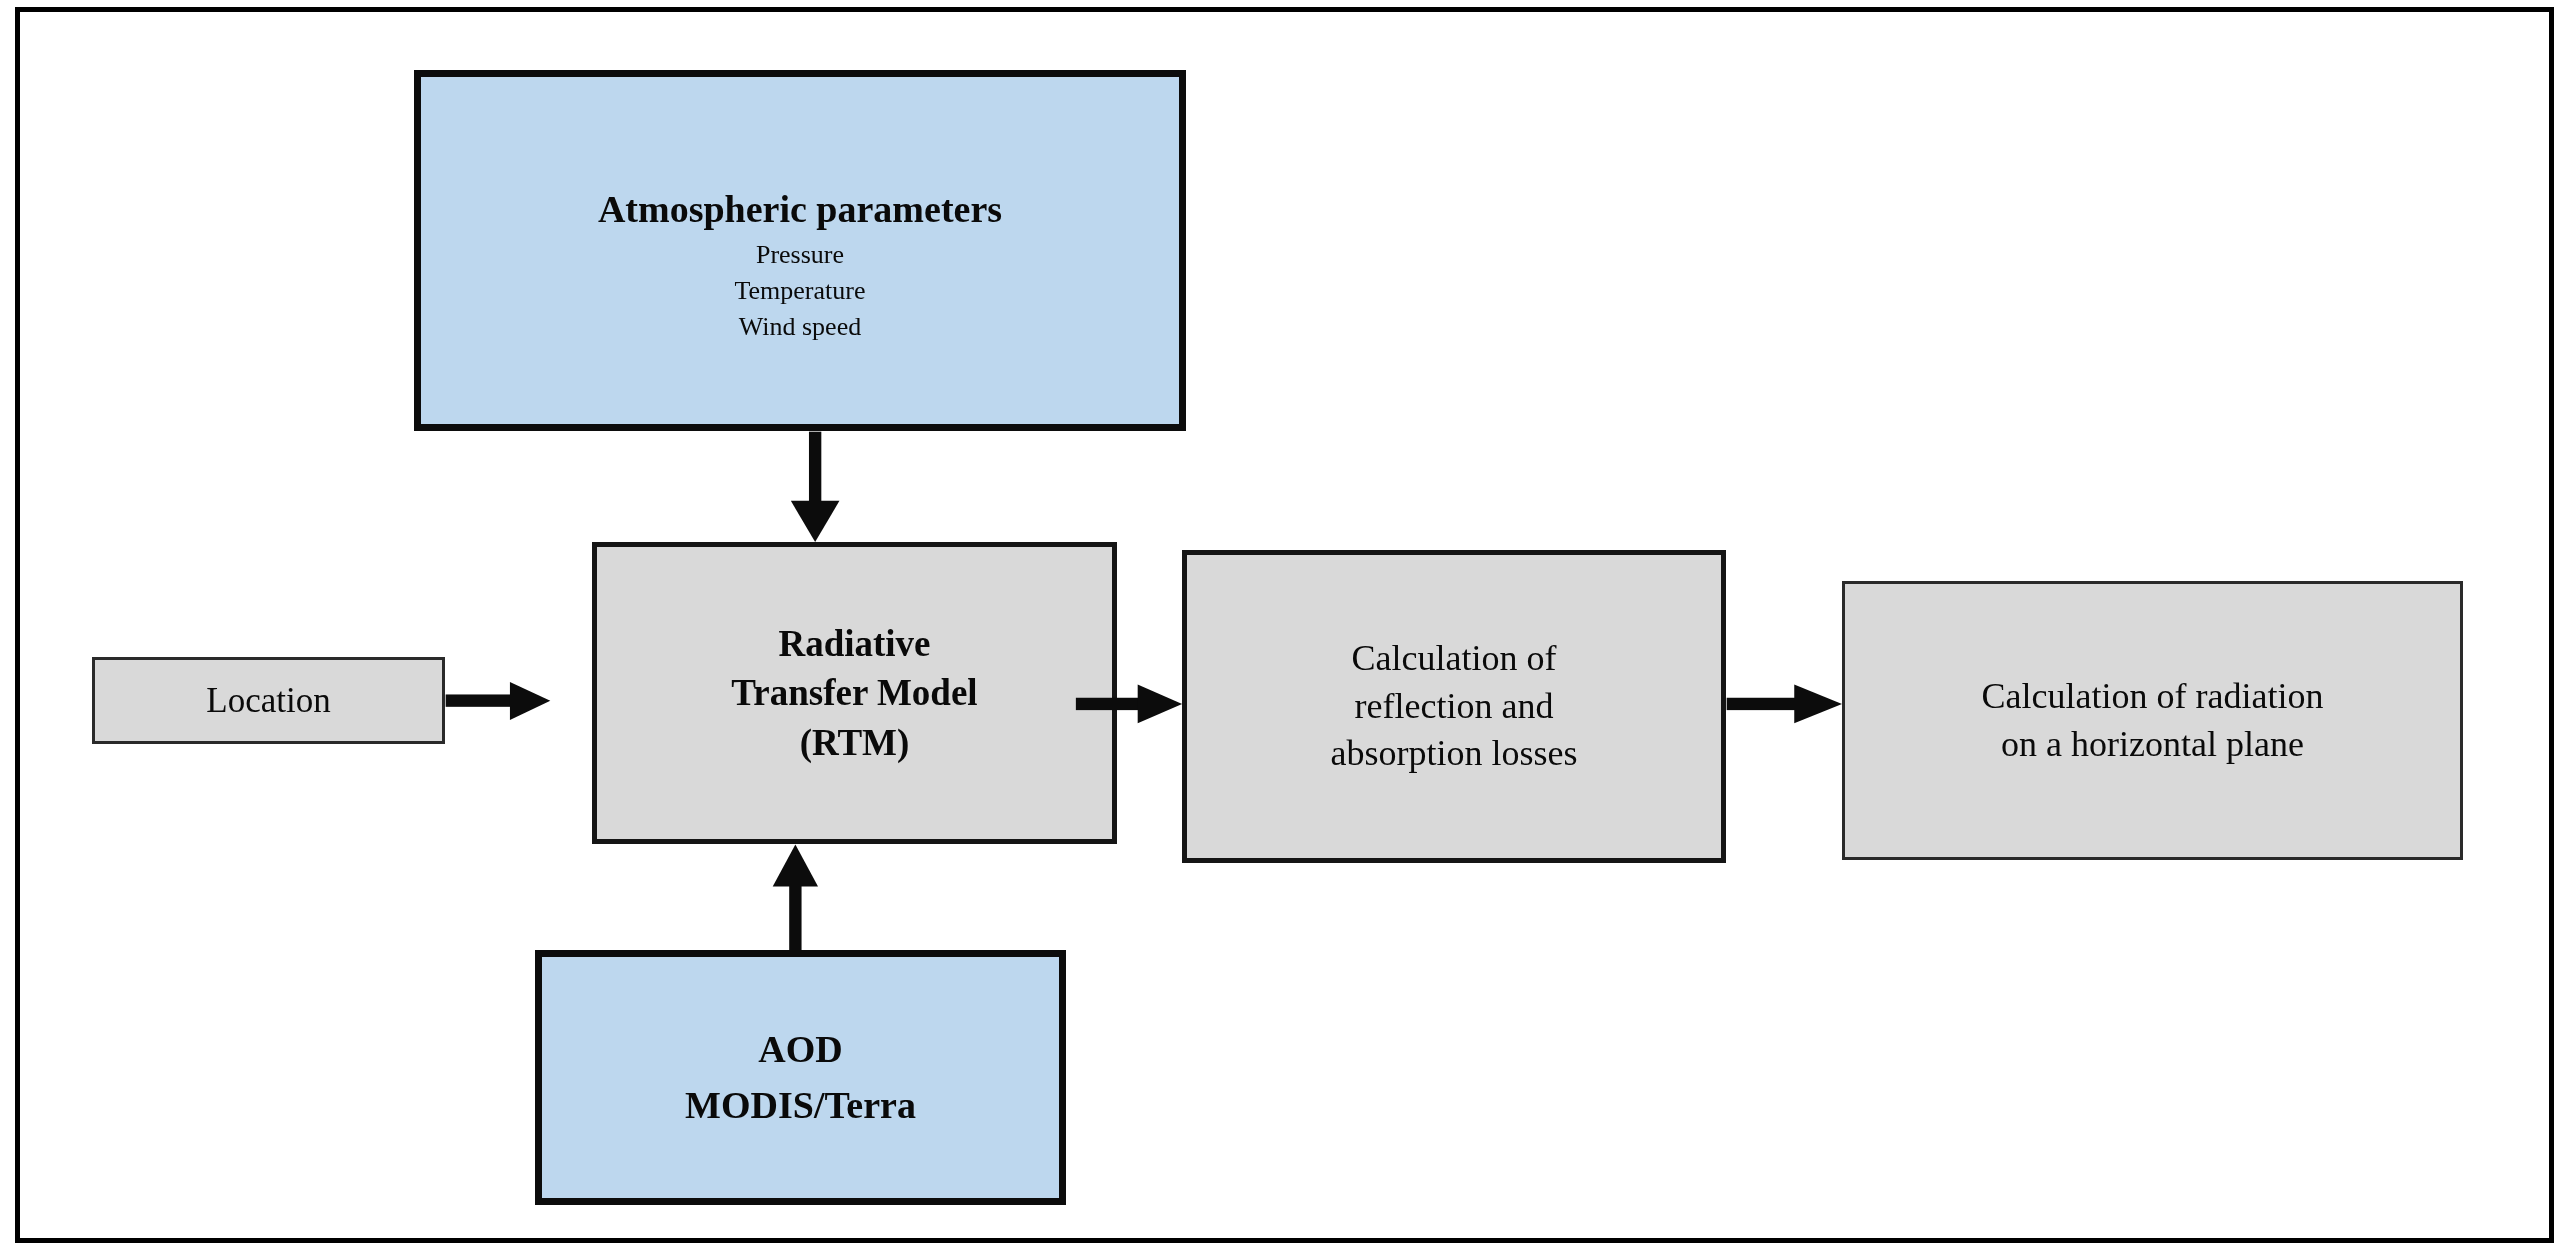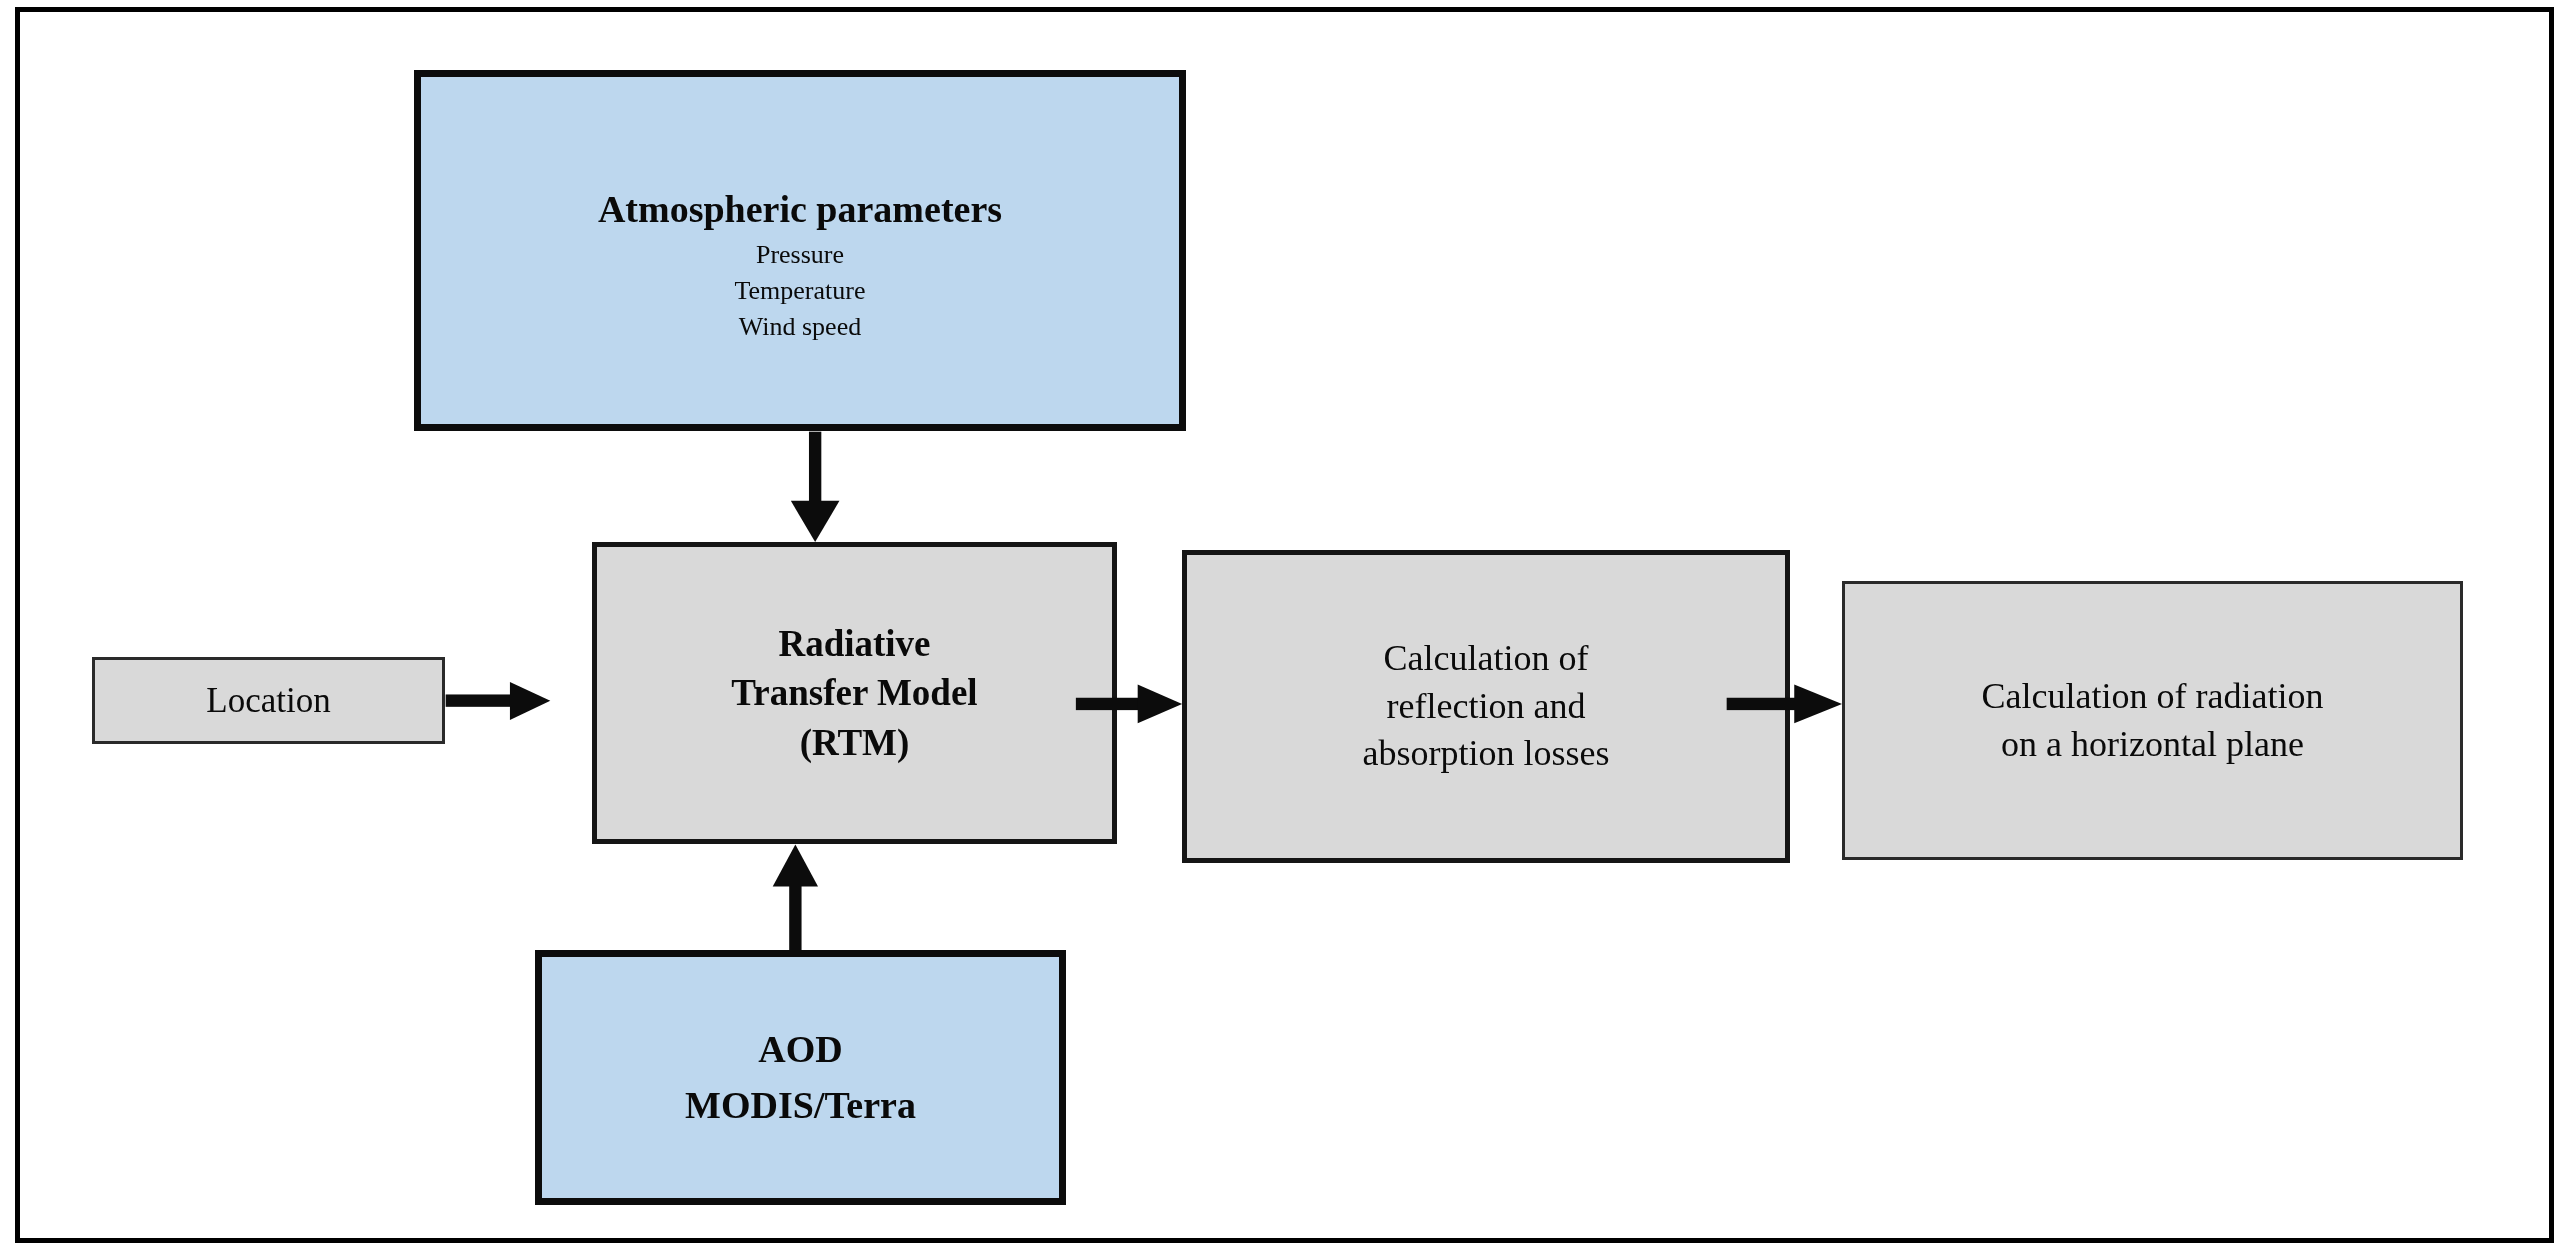--- a/index.html
+++ b/index.html
@@ -42,21 +42,21 @@
 
   .fill-blue { background: #bdd7ee; }
   .fill-grey { background: #d9d9d9; }
   .bd-thick  { border: 7.4px solid #0c0c0c; }
   .bd-med    { border: 5px solid #151515; }
   .bd-thin   { border: 3.3px solid #2a2a2a; }
 
   
   #node-atmos    { left: 414px;  top: 70px;   width: 772px;  height: 361px; }
   #node-rtm      { left: 550px;  top: 542px;  width: 525px;  height: 302px; margin-left: 42px; }
-  #node-refl     { left: 1182px; top: 550px;  width: 608px;  height: 313px; }
+  #node-refl     { left: 1182px; top: 550px;  width: 544px;  height: 313px; }
   #node-horiz    { left: 1842px; top: 563px;  width: 621px;  height: 279px; margin-top: 18px; }
   #node-location { left: 92px;  top: 657px;  width: 353px;  height: 87px; }
   #node-aod      { left: 535px;  top: 950px; width: 531px;  height: 255px; }
 
   
   #node-atmos .title   { font-size: 38px; font-weight: bold; margin-bottom: 7.4px; margin-top: 32px; }
   #node-atmos .sub     { font-size: 26px; font-weight: normal; line-height: 1.37; }
   #node-rtm   .line    { font-size: 37px; font-weight: bold; line-height: 1.33; }
   #node-refl  .line    { font-size: 36px; font-weight: normal; line-height: 1.32; }
   #node-horiz .line    { font-size: 36px; font-weight: normal; line-height: 1.32; }

